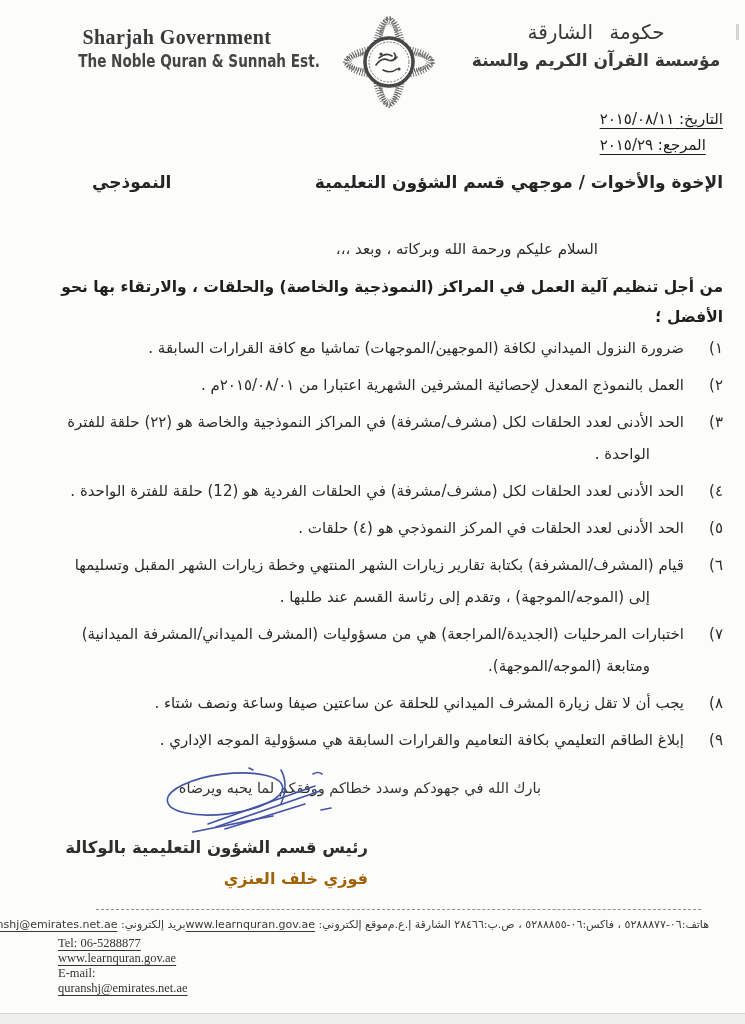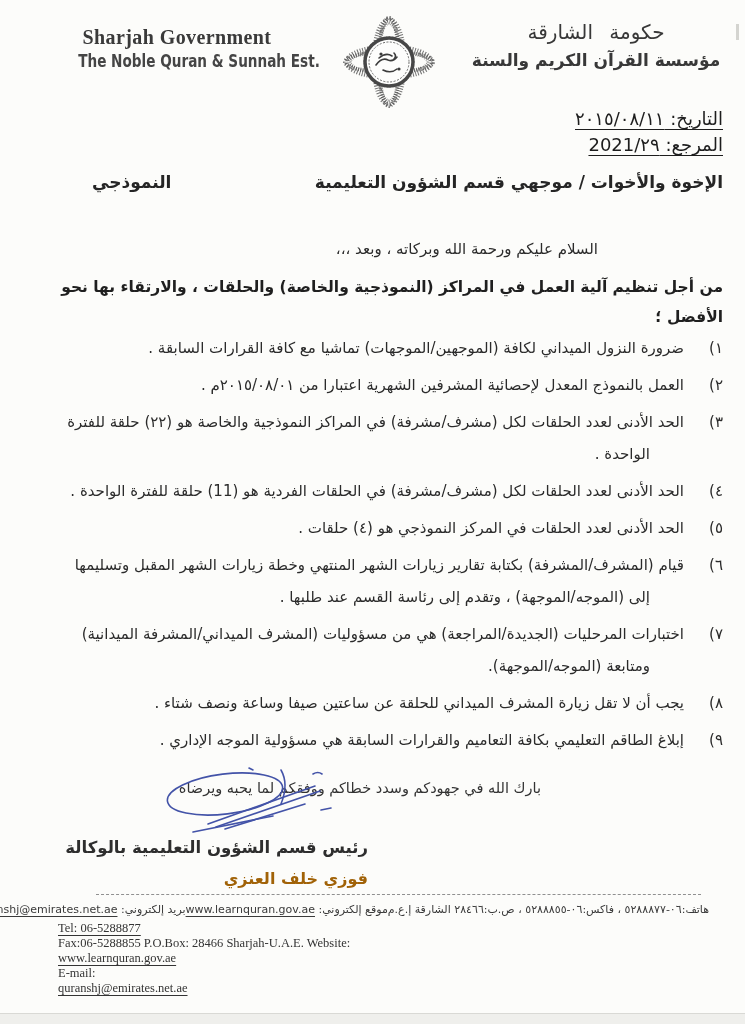--- a/index.html
+++ b/index.html
@@ -22,22 +22,22 @@
   .en-block{width:258px;text-align:center;padding-top:12px;color:#3a3a3a;}
   .en-line1{font-family:"Liberation Serif",serif;font-weight:bold;font-size:20px;letter-spacing:.4px;}
   .en-line2{font-size:17px;margin-top:2px;white-space:nowrap;}
   .en-line2 .condensed{display:inline-block;transform:scaleX(.8);transform-origin:center;font-weight:bold;color:#454545;}
   .logo-wrap{width:104px;height:100px;flex:none;margin-top:0;}
   .ar-block{width:250px;text-align:center;padding-top:6px;color:#383838;direction:rtl;}
   .ar-line1{font-size:20px;font-weight:normal;word-spacing:10px;}
   .ar-line2{font-size:17px;font-weight:bold;margin-top:6px;}
   
   .meta{
-    position:absolute;top:106px;right:22px;direction:rtl;text-align:right;
-    font-size:18px;line-height:26px;color:#1d1d1d;
+    position:absolute;top:106px;right:22px;direction:rtl;text-align:left;
+    font-size:15px;line-height:26px;color:#1d1d1d;
   }
   .meta .mline{text-decoration:underline;text-underline-offset:4px;}
   
   .addressee{
     position:absolute;top:172px;right:22px;left:92px;direction:rtl;
     display:flex;justify-content:space-between;align-items:baseline;
     font-weight:bold;font-size:17px;color:#252525;
   }
   
   .letter-body{
@@ -115,21 +115,21 @@
     <div class="ar-block">
       <div class="ar-line1">حكومة الشارقة</div>
       <div class="ar-line2">مؤسسة القرآن الكريم والسنة</div>
     </div>
   </header>
 
   <div class="corner-mark"></div>
 
   <div class="meta">
     <div class="mline">التاريخ: ٢٠١٥/٠٨/١١</div>
-    <div class="mline">المرجع: 2021/٢٩</div>
+    <div class="mline">المرجع: ٢٠١٥/٢٩</div>
   </div>
 
   <div class="addressee">
     <span>الإخوة والأخوات / موجهي قسم الشؤون التعليمية</span>
     <span>النموذجي</span>
   </div>
 
   <div class="letter-body">
     <p class="salutation">السلام عليكم ورحمة الله وبركاته ، وبعد ،،،</p>
     <p class="intro">من أجل تنظيم آلية العمل في المراكز (النموذجية والخاصة) والحلقات ، والارتقاء بها نحو الأفضل ؛</p>
@@ -142,21 +142,21 @@
       <li>
           <span class="num">٢)</span>
           <span class="txt">العمل بالنموذج المعدل لإحصائية المشرفين الشهرية اعتبارا من ٢٠١٥/٠٨/٠١م .</span>
         </li>
       <li>
           <span class="num">٣)</span>
           <span class="txt">الحد الأدنى لعدد الحلقات لكل (مشرف/مشرفة) في المراكز النموذجية والخاصة هو (٢٢) حلقة للفترة الواحدة .</span>
         </li>
       <li>
           <span class="num">٤)</span>
-          <span class="txt">الحد الأدنى لعدد الحلقات لكل (مشرف/مشرفة) في الحلقات الفردية هو (11) حلقة للفترة الواحدة .</span>
+          <span class="txt">الحد الأدنى لعدد الحلقات لكل (مشرف/مشرفة) في الحلقات الفردية هو (12) حلقة للفترة الواحدة .</span>
         </li>
       <li>
           <span class="num">٥)</span>
           <span class="txt">الحد الأدنى لعدد الحلقات في المركز النموذجي هو (٤) حلقات .</span>
         </li>
       <li>
           <span class="num">٦)</span>
           <span class="txt">قيام (المشرف/المشرفة) بكتابة تقارير زيارات الشهر المنتهي وخطة زيارات الشهر المقبل وتسليمها إلى (الموجه/الموجهة) ، وتقدم إلى رئاسة القسم عند طلبها .</span>
         </li>
       <li>
@@ -204,21 +204,20 @@
         <span class="u" dir="ltr">www.learnquran.gov.ae</span>
       </span>
       <span class="seg">
         <span>بريد إلكتروني:</span>
         <span class="u" dir="ltr">quranshj@emirates.net.ae</span>
       </span>
     </div>
 
     <div class="f-en">
       <span class="seg u">Tel: 06-5288877</span>
-      <span class="seg">Fax:06-5288855 P.O.Box: 28466 Sharjah-U.A.E. Website:</span>
       <span class="seg u">www.learnquran.gov.ae</span>
       <span class="seg">E-mail:</span>
       <span class="seg u">quranshj@emirates.net.ae</span>
     </div>
   </footer>
 
   <div class="scan-smudge"></div>
   <div class="scan-bottom"></div>
 </div>
 

